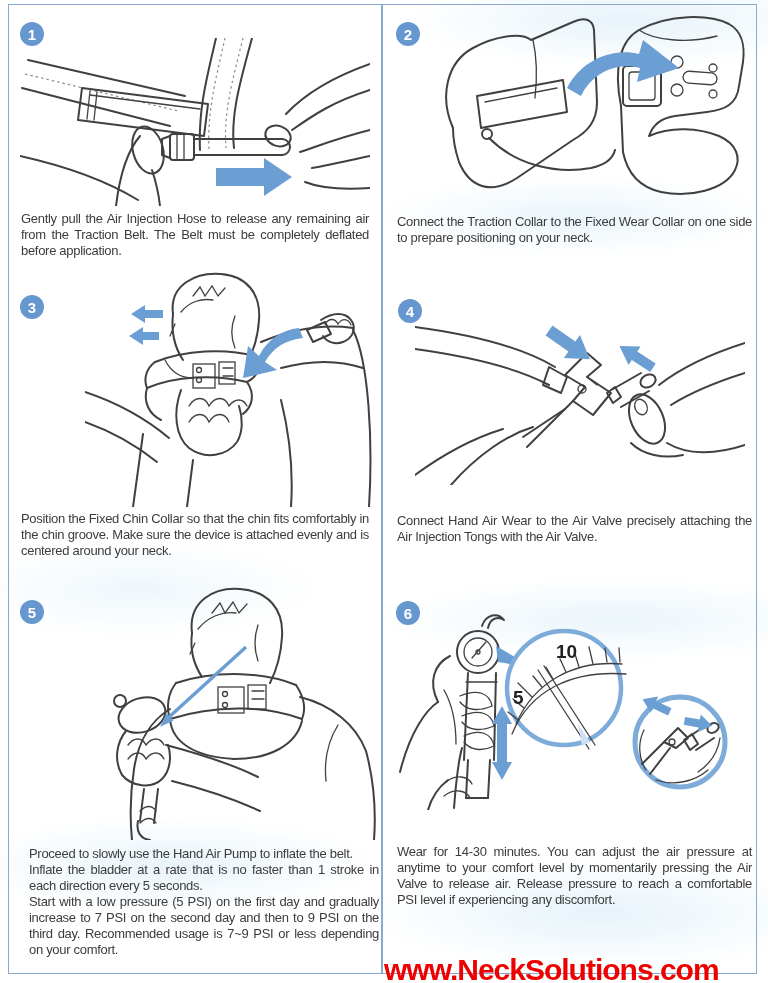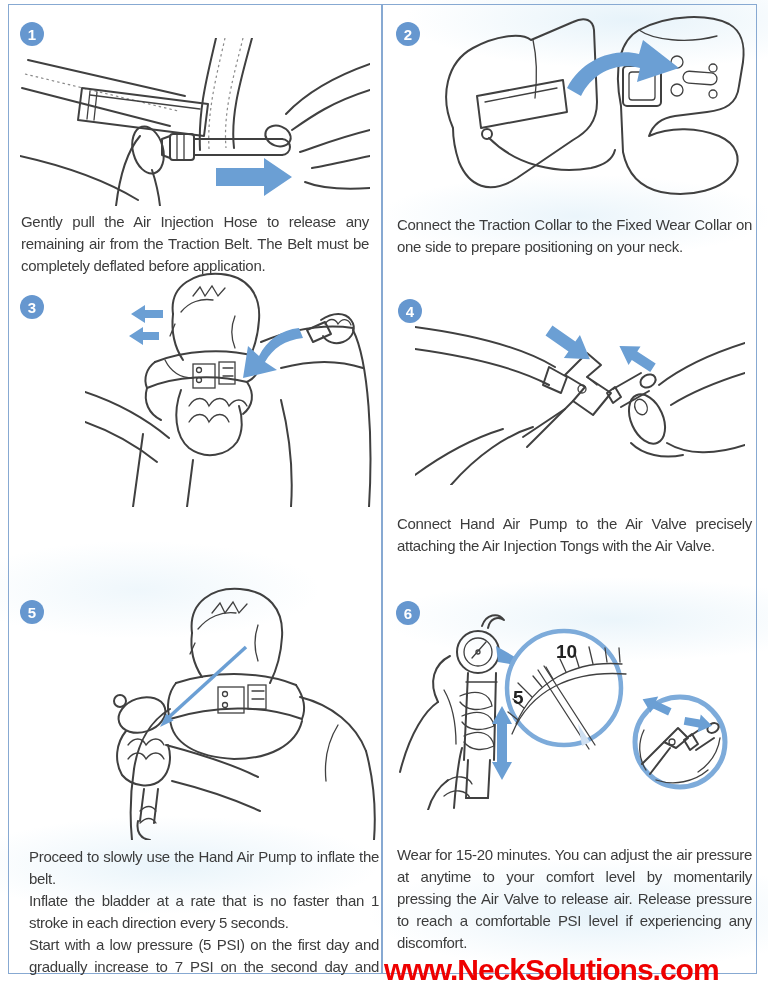--- a/index.html
+++ b/index.html
@@ -15,21 +15,21 @@
       radial-gradient(ellipse 330px 80px at 78% 93%, rgba(175,215,238,.30), transparent 70%);
   }
   .frame{position:absolute;left:8px;top:4px;width:749px;height:970px;border:1.5px solid #87a9d2;box-sizing:border-box;}
   .divider{position:absolute;left:381px;top:4px;width:1.5px;height:970px;background:#87a9d2;}
   .badge{
     position:absolute;width:24px;height:24px;border-radius:50%;
     background:#6697cf;color:#fff;font-weight:bold;font-size:15px;
     display:flex;align-items:center;justify-content:center;
   }
   .caption{
-    position:absolute;font-size:15px;line-height:22px;letter-spacing:-0.3px;
+    position:absolute;font-size:13px;line-height:16px;letter-spacing:-0.3px;
     color:#3c3c3c;text-align:justify;
   }
   .pre{white-space:pre-line;}
   .art{position:absolute;}
   .art .ln{stroke:#404040;stroke-width:2;fill:none;stroke-linecap:round;stroke-linejoin:round;}
   .art .thin{stroke:#404040;stroke-width:1.3;fill:none;stroke-linecap:round;}
   .art .dash{stroke:#8a8a8a;stroke-width:1.2;fill:none;stroke-dasharray:2.5 3;}
   .art .b{fill:#6b9fd4;stroke:none;}
   .art .ring{fill:#ffffff;stroke:#7dabda;}
   .art text{font-family:"Liberation Sans",sans-serif;font-weight:bold;fill:#222222;}
@@ -263,20 +263,21 @@
       </g>
       <g transform="translate(288,100) rotate(10)">
         <polygon class="b" points="0,5 15,5 15,0 28,9 15,18 15,13 0,13"></polygon>
       </g>
     </g>
     <polygon class="b" points="104,94 94,112 99,112 99,150 94,150 104,168 114,150 109,150 109,112 114,112"></polygon>
   </svg>
 
   <div class="caption" style="left:21px;top:211px;width:348px;">Gently pull the Air Injection Hose to release any remaining air from the Traction Belt. The Belt must be completely deflated before application.</div>
   <div class="caption" style="left:397px;top:214px;width:355px;">Connect the Traction Collar to the Fixed Wear Collar on one side to prepare positioning on your neck.</div>
-  <div class="caption" style="left:397px;top:513px;width:355px;">Connect Hand Air Pump to the Air Valve precisely attaching the Air Injection Tongs with the Air Valve.</div>
+  <div class="caption" style="left:21px;top:511px;width:348px;">Position the Fixed Chin Collar so that the chin fits comfortably in the chin groove.  Make sure the device is attached evenly and is centered around your neck.</div>
+  <div class="caption" style="left:397px;top:513px;width:355px;">Connect Hand Air Wear to the Air Valve precisely attaching the Air Injection Tongs with the Air Valve.</div>
   <div class="caption pre" style="left:29px;top:846px;width:350px;">Proceed to slowly use the Hand Air Pump to inflate the belt.
 Inflate the bladder at a rate that is no faster than 1 stroke in each direction every 5 seconds.
 Start with a low pressure (5 PSI) on the first day and gradually increase to 7 PSI on the second day and then to 9 PSI on the third day.  Recommended usage is 7~9 PSI or less depending on your comfort.</div>
-  <div class="caption" style="left:397px;top:844px;width:355px;">Wear for 15-20 minutes. You can adjust the air pressure at anytime to your comfort level by momentarily pressing the Air Valve to release air. Release pressure to reach a comfortable PSI level if experiencing any discomfort.</div>
+  <div class="caption" style="left:397px;top:844px;width:355px;">Wear for 14-30 minutes. You can adjust the air pressure at anytime to your comfort level by momentarily pressing the Air Valve to release air. Release pressure to reach a comfortable PSI level if experiencing any discomfort.</div>
 
   <div class="website">www.NeckSolutions.com</div>
 </div>
 
 </body></html>

